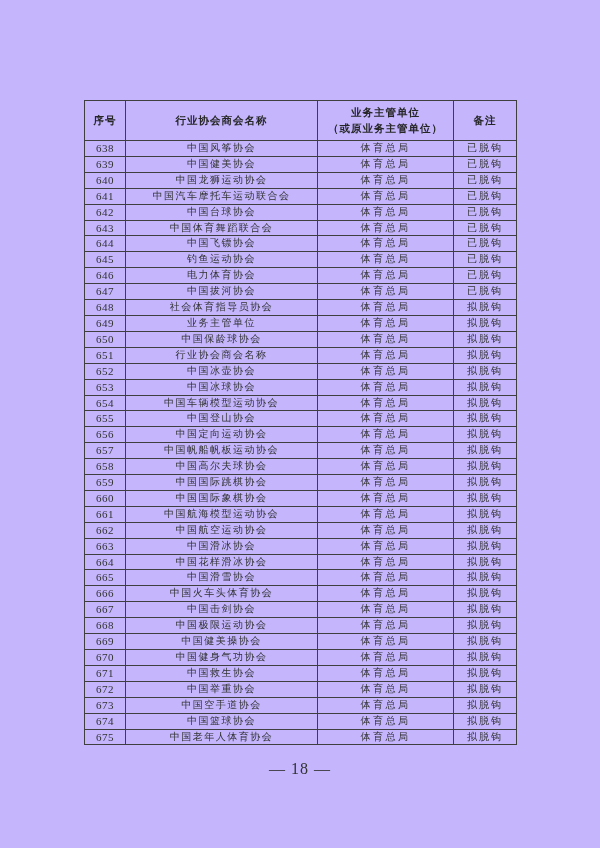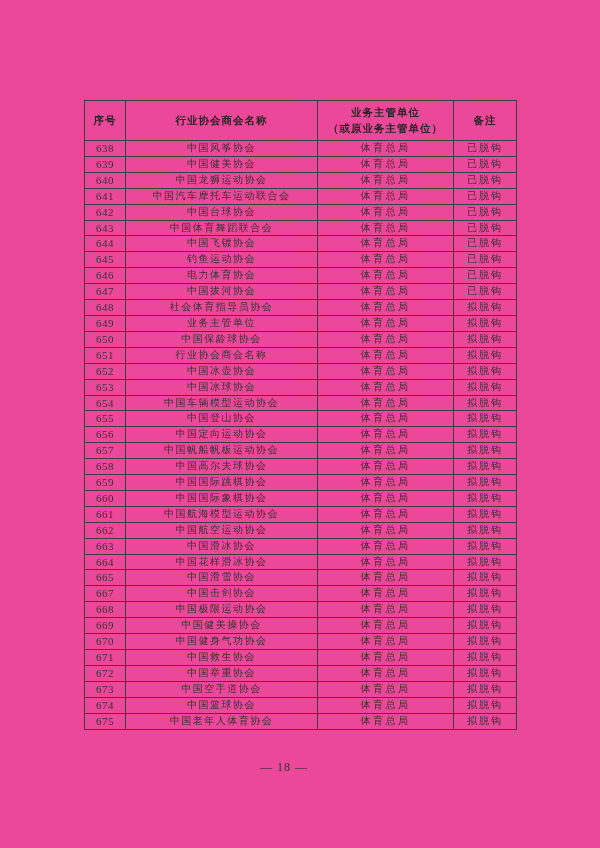--- a/index.html
+++ b/index.html
@@ -8,21 +8,21 @@
     width: 600px;
     height: 848px;
     position: relative;
     font-family: "Liberation Serif", "DejaVu Serif", serif;
     color: #2e2e2e;
   }
   .page {
     position: absolute;
     left: 0; top: 0;
     width: 600px; height: 848px;
-    background: #ec4899;
+    background: #c4b5fd;
   }
   table.assoc-table {
     position: absolute;
     left: 84px;
     top: 100px;
     width: 432px;
     border-collapse: collapse;
     table-layout: fixed;
     border: 1.5px solid #2f2f2f;
   }
@@ -53,25 +53,25 @@
   }
   .assoc-table td.cell-no {
     font-size: 11px;
     letter-spacing: 0.5px;
   }
   .assoc-table td.cell-name   { letter-spacing: 1.5px; }
   .assoc-table td.cell-unit   { letter-spacing: 2.5px; }
   .assoc-table td.cell-remark { letter-spacing: 2px; }
   .page-footer {
     position: absolute;
-    left: 68px;
+    left: 84px;
     top: 760px;
     width: 432px;
     text-align: center;
-    font-size: 12px;
+    font-size: 16px;
     letter-spacing: 1px;
     color: #333333;
   }
 </style>
 </head>
 <body>
 
 <div class="page">
 
   <table class="assoc-table">
@@ -255,20 +255,26 @@
           <td class="cell-unit">体育总局</td>
           <td class="cell-remark">拟脱钩</td>
         </tr>
         <tr>
           <td class="cell-no">665</td>
           <td class="cell-name">中国滑雪协会</td>
           <td class="cell-unit">体育总局</td>
           <td class="cell-remark">拟脱钩</td>
         </tr>
         <tr>
+          <td class="cell-no">666</td>
+          <td class="cell-name">中国火车头体育协会</td>
+          <td class="cell-unit">体育总局</td>
+          <td class="cell-remark">拟脱钩</td>
+        </tr>
+        <tr>
           <td class="cell-no">667</td>
           <td class="cell-name">中国击剑协会</td>
           <td class="cell-unit">体育总局</td>
           <td class="cell-remark">拟脱钩</td>
         </tr>
         <tr>
           <td class="cell-no">668</td>
           <td class="cell-name">中国极限运动协会</td>
           <td class="cell-unit">体育总局</td>
           <td class="cell-remark">拟脱钩</td>

